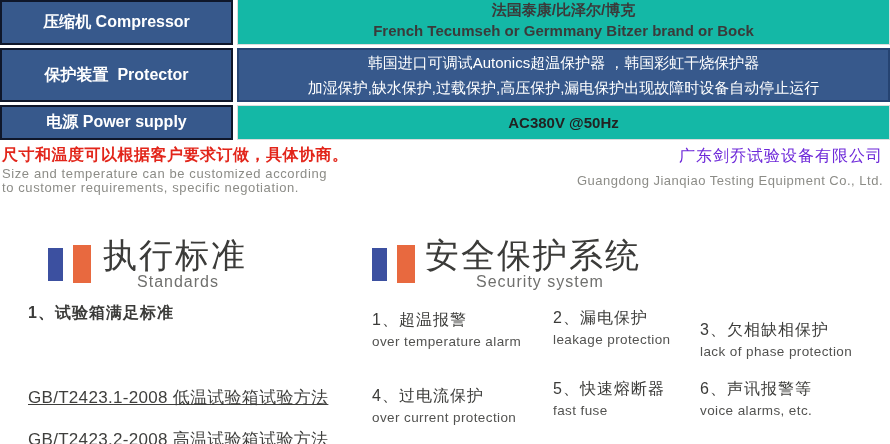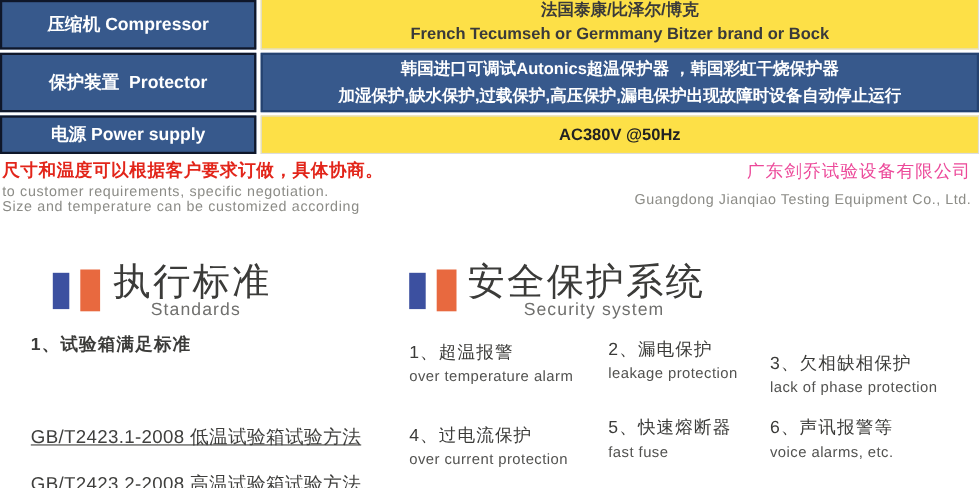--- a/index.html
+++ b/index.html
@@ -16,36 +16,36 @@
   
   .spec-table { position: absolute; top: 0; left: 0; width: 890px; }
   .spec-row { display: flex; margin-bottom: 3px; }
   .cell { display: flex; flex-direction: column; justify-content: center; align-items: center; text-align: center; }
   .cell-label {
     width: 233px; flex: 0 0 233px; margin-right: 4px;
     background: #37598C; border: 2px solid #0f172a;
     color: #ffffff; font-weight: bold; font-size: 16px;
     white-space: pre;
   }
-  .cell-value { flex: 1 1 auto; background: #fde047; border: 1px solid #dcdcdc; }
+  .cell-value { flex: 1 1 auto; background: #14b8a6; border: 1px solid #dcdcdc; }
   .cell-value.blue { background: #37598C; border: 2px solid #254371; }
   .row-1 { height: 45px; }
   .row-1 .cell-value { border-top: none; }
   .row-2 { height: 54px; }
   .row-3 { height: 35px; margin-bottom: 0; }
   .vline1 { font-size: 15px; font-weight: bold; color: #3a3a3a; line-height: 21px; margin-top: -4px; }
   .vline2 { font-size: 15px; font-weight: bold; color: #3a3a3a; line-height: 21px; }
-  .blue .bline1, .blue .bline2 { color: #ffffff; font-weight: bold; font-size: 15px; line-height: 25px; }
+  .blue .bline1, .blue .bline2 { color: #ffffff; font-weight: normal; font-size: 15px; line-height: 25px; }
   .row-3 .vsingle { font-size: 15px; font-weight: bold; color: #222222; }
 
   
   .notice-cn { position: absolute; left: 2px; top: 145px; font-size: 16px; font-weight: bold; color: #E2251A; letter-spacing: 0.5px; }
   .notice-en { position: absolute; left: 2px; top: 167px; font-size: 13px; color: #8C8C87; line-height: 14px; letter-spacing: 0.6px; }
   .company { position: absolute; right: 7px; top: 146px; text-align: right; }
-  .company-cn { font-size: 16px; color: #ec4899; letter-spacing: 1px; }
+  .company-cn { font-size: 16px; color: #6d28d9; letter-spacing: 1px; }
   .company-en { font-size: 13px; color: #8C8C87; margin-top: 6px; letter-spacing: 0.5px; }
 
   
   .flag { position: absolute; width: 43px; height: 40px; }
   .flag .bar-blue { position: absolute; left: 0; top: 3px; width: 15px; height: 33px; background: #3C50A0; }
   .flag .bar-orange { position: absolute; left: 25px; top: 0; width: 18px; height: 38px; background: #E8693F; }
   .flag-standards { left: 48px; top: 245px; }
   .flag-security { left: 372px; top: 245px; }
   .sec-title-cn { position: absolute; top: 233px; font-size: 34px; color: #3B3B39; letter-spacing: 2px; font-weight: 400; }
   .sec-title-en { position: absolute; top: 273px; font-size: 16px; color: #70706E; letter-spacing: 1px; text-align: center; }
@@ -105,22 +105,22 @@
       </div>
       <div class="cell cell-value">
         <div class="vsingle">AC380V @50Hz</div>
       </div>
     </div>
 
   </div>
 
   <div class="notice-cn">尺寸和温度可以根据客户要求订做，具体协商。</div>
   <div class="notice-en">
+    <div>Size and temperature can be customized according</div>
     <div>to customer requirements, specific negotiation.</div>
-    <div>Size and temperature can be customized according</div>
   </div>
 
   <div class="company">
     <div class="company-cn">广东剑乔试验设备有限公司</div>
     <div class="company-en">Guangdong Jianqiao Testing Equipment Co., Ltd.</div>
   </div>
 
   <div class="flag flag-standards">
     <span class="bar-blue"></span>
     <span class="bar-orange"></span>

